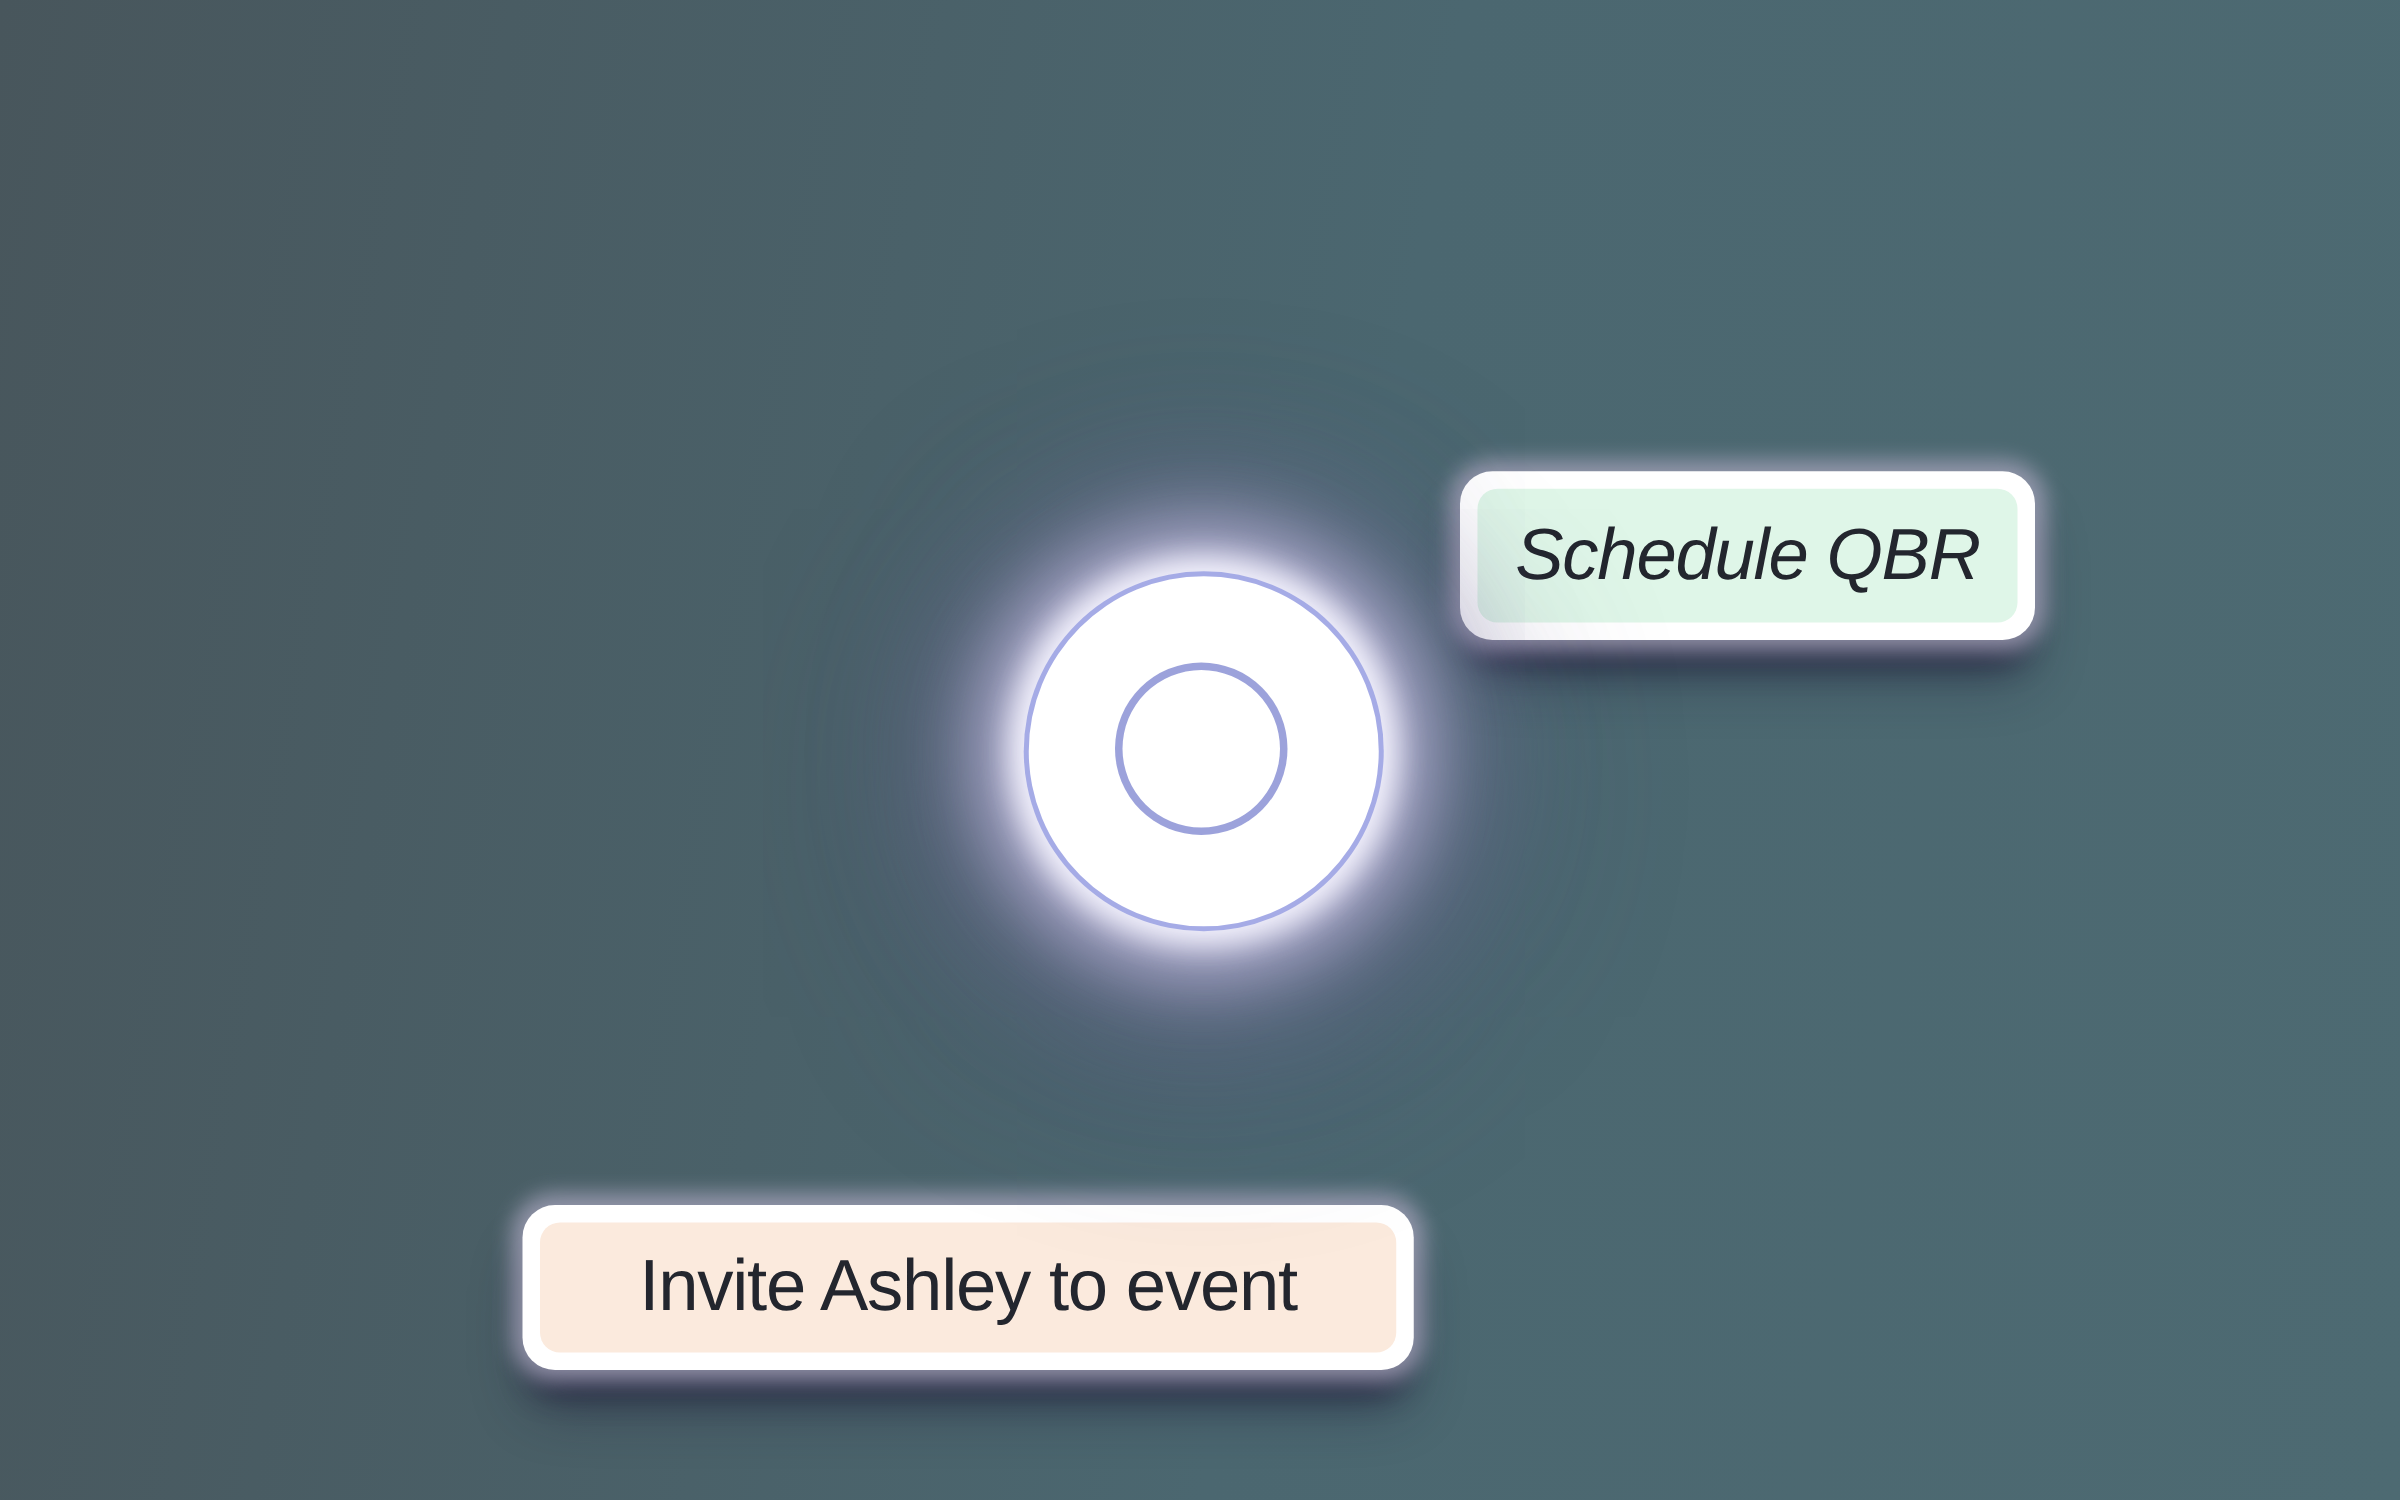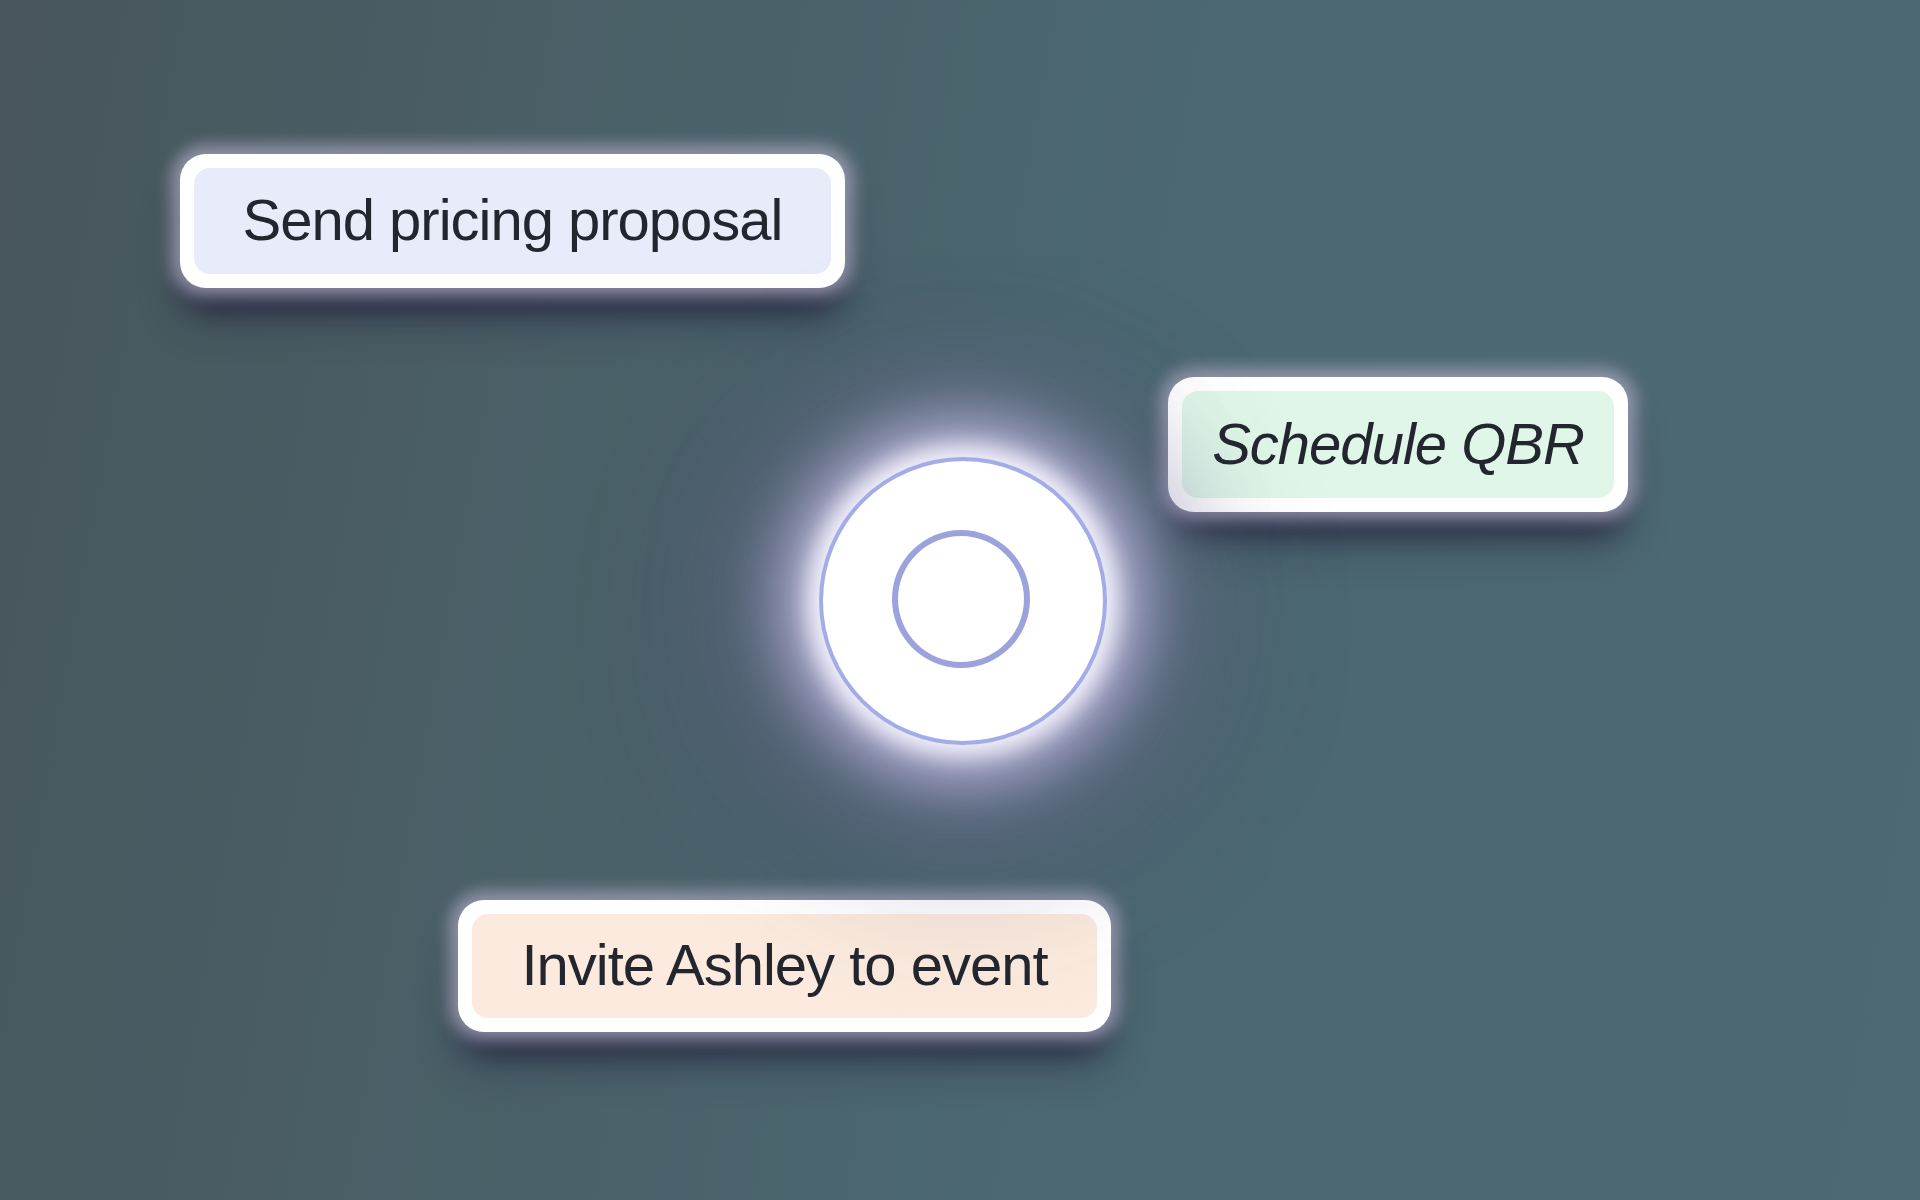--- a/index.html
+++ b/index.html
@@ -45,21 +45,21 @@
     font-size: 58px;
     font-weight: 500;
     letter-spacing: -1px;
     color: #23262E;
     white-space: nowrap;
     line-height: 1;
     padding-bottom: 2px;
   }
   .chip-pricing { left: 180px;  top: 154px; width: 665px; height: 134px; }
   .chip-qbr     { left: 1168px; top: 377px; width: 460px; height: 135px; }
-  .chip-invite  { left: 418px;  top: 900px; width: 653px; height: 132px; margin-left: 40px; }
+  .chip-invite  { left: 418px;  top: 964px; width: 713px; height: 132px; }
 
   
   .orb {
     position: absolute;
     box-sizing: border-box;
     left: 819px;
     top: 457px;
     width: 288px;
     height: 288px;
     border-radius: 50%;
@@ -83,25 +83,20 @@
     border: 6px solid rgba(151, 157, 217, 0.95);
     background: #ffffff;
     transform: translate(-2px, -2px);
   }
 </style>
 </head>
 <body>
 
 <div class="stage">
 
-  <div class="chip chip-pricing">
-    <div class="chip-inner" style="background: rgb(231, 235, 250);">
-      <span class="chip-label">Send pricing proposal</span>
-    </div>
-  </div>
 
   <div class="chip chip-qbr">
     <div class="chip-inner" style="background: rgb(223, 246, 232); font-style: italic;">
       <span class="chip-label">Schedule QBR</span>
     </div>
   </div>
 
   <div class="chip chip-invite">
     <div class="chip-inner" style="background: rgb(251, 234, 221);">
       <span class="chip-label">Invite Ashley to event</span>

